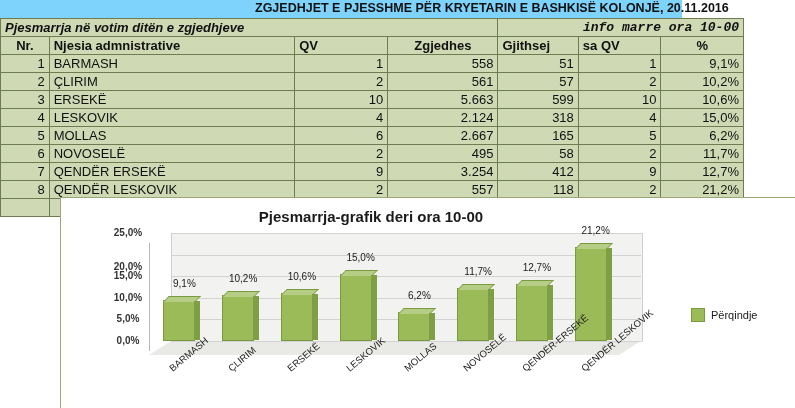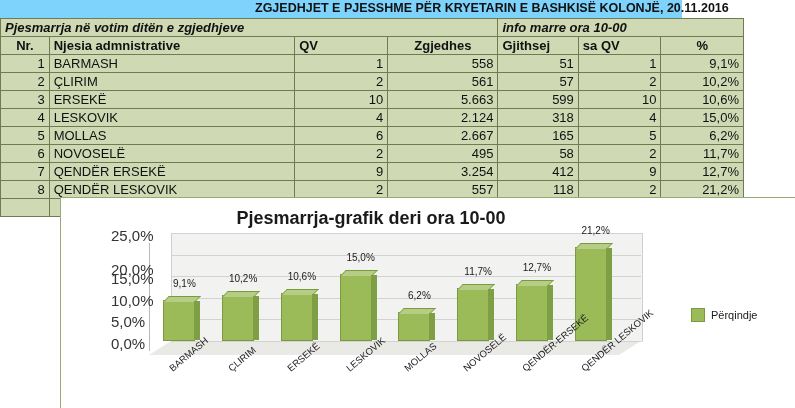--- a/index.html
+++ b/index.html
@@ -40,21 +40,21 @@
     color:#111;
     overflow:hidden;
     white-space:nowrap;
   }
   .title-row td{
     border:none;background:#cfd9b4;
     font-style:italic;font-weight:bold;font-size:14.5px;
     height:19px;line-height:19px;
   }
   .info-cell{
-    text-align:left;font-weight:bold;font-size:12.5px;
+    text-align:right;font-weight:bold;font-size:12.5px;font-family:Liberation Mono, monospace;
   }
   th.hdr{font-weight:bold;text-align:left;}
   th.hdr.c{text-align:center;}
   td.num{text-align:right;}
   td.ctr{text-align:center;}
   tr.total td{font-weight:bold;}
   .w-nr{width:46px;}
   .w-njesi{width:232px;}
   .w-qv{width:88px;}
   .w-zgj{width:104px;}
@@ -62,21 +62,21 @@
   .w-saqv{width:78px;}
   .w-perq{width:78px;}
 
   
   .chart-panel{
     position:absolute;left:60px;top:197px;width:735px;height:211px;
     background:#ffffff;border:1px solid #9aa87a;border-right:none;
   }
   .chart-title{
     position:absolute;left:0;top:10px;width:620px;text-align:center;
-    font-size:18px;font-weight:bold;color:#1a1a1a;
+    font-size:15px;font-weight:bold;color:#1a1a1a;
   }
 
   
   .plot{
     position:absolute;left:88px;top:45px;width:470px;height:108px;
   }
   .depth-back{
     position:absolute;left:22px;top:-10px;width:470px;height:108px;
     background:#f2f2f0;border:1px solid #cfcfcf;border-bottom:none;
   }
@@ -85,22 +85,23 @@
     background:#e9e9e6;
     clip-path:polygon(22px 0,492px 0,470px 14px,0px 14px);
   }
   .gridline{
     position:absolute;left:22px;height:0;border-top:1px solid #d2d2d2;width:470px;
   }
   .axis-line{
     position:absolute;left:0;top:0;width:0;border-left:1px solid #b9b9b9;height:108px;
   }
   .ylab{
-    position:absolute;right:0;font-size:15px;color:#333;text-align:center;width:34px;
+    position:absolute;right:0;font-size:10px;color:#333;text-align:center;width:34px;
     transform:translateY(-6px);
+    font-weight:bold;
   }
   .ytick-wrap{position:absolute;left:-38px;top:-10px;width:34px;height:108px;}
 
   .bars{position:absolute;left:0;top:-10px;width:470px;height:108px;}
   .bar{
     position:absolute;bottom:0;width:30px;
     background:#9bbb59;border:1px solid #7a9a3f;
   }
   .bar .cap{
     position:absolute;left:-1px;top:-5px;width:30px;height:5px;

